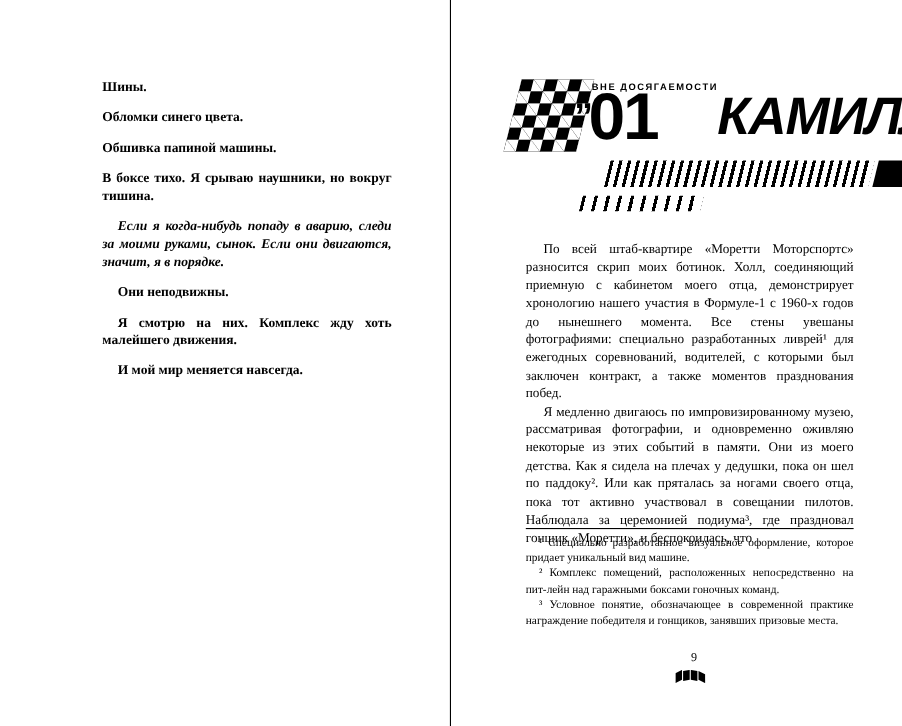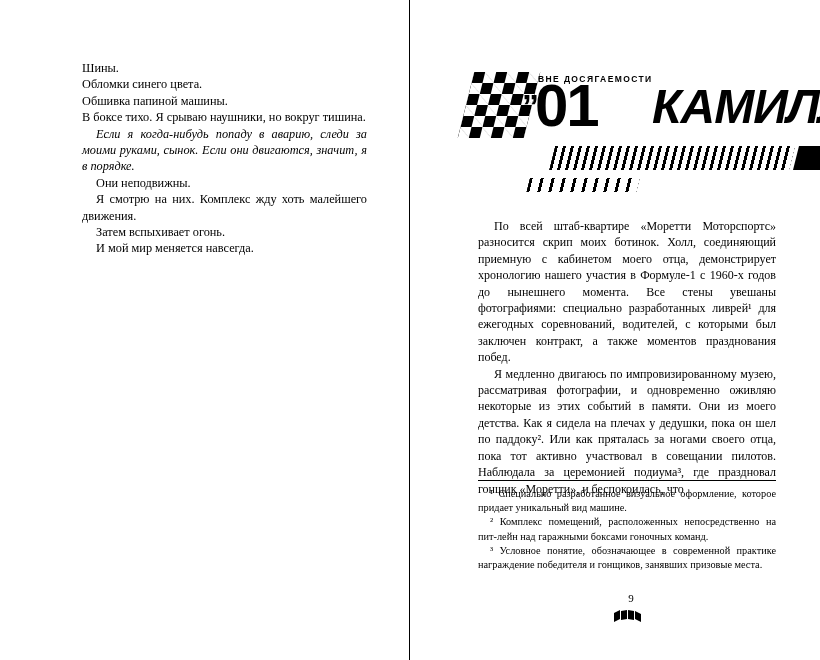--- a/index.html
+++ b/index.html
@@ -32,22 +32,23 @@
     position: absolute;
     left: 82px;
     top: 60px;
     width: 285px;
     font-size: 12.3px;
     line-height: 16.4px;
     text-align: justify;
     text-justify: inter-word;
   }
   .left-col p {
-    margin: 0;
+    margin: 11px;
     text-indent: 0;
+    font-weight: bold;
   }
   .left-col p.ind {
     text-indent: 14px;
   }
   .left-col p.ital {
     font-style: italic;
     text-indent: 14px;
   }
   
   .right-page {
@@ -199,21 +200,20 @@
   <div class="spine"></div>
 
   <div class="left-col">
     <p>Шины.</p>
     <p>Обломки синего цвета.</p>
     <p>Обшивка папиной машины.</p>
     <p>В боксе тихо. Я срываю наушники, но вокруг тишина.</p>
     <p class="ital">Если я когда-нибудь попаду в аварию, следи за моими руками, сынок. Если они двигаются, значит, я в порядке.</p>
     <p class="ind">Они неподвижны.</p>
     <p class="ind">Я смотрю на них. Комплекс жду хоть малейшего движения.</p>
-    <p class="ind">Затем вспыхивает огонь.</p>
     <p class="ind">И мой мир меняется навсегда.</p>
   </div>
 
   <div class="right-page">
 
     <div class="chapter-head">
       <div class="flag"></div>
       <div class="eyebrow">ВНЕ ДОСЯГАЕМОСТИ</div>
       <div class="chap-num"><span class="quote">”</span><span>01</span></div>
       <div class="chap-name">КАМИЛЛА</div>

